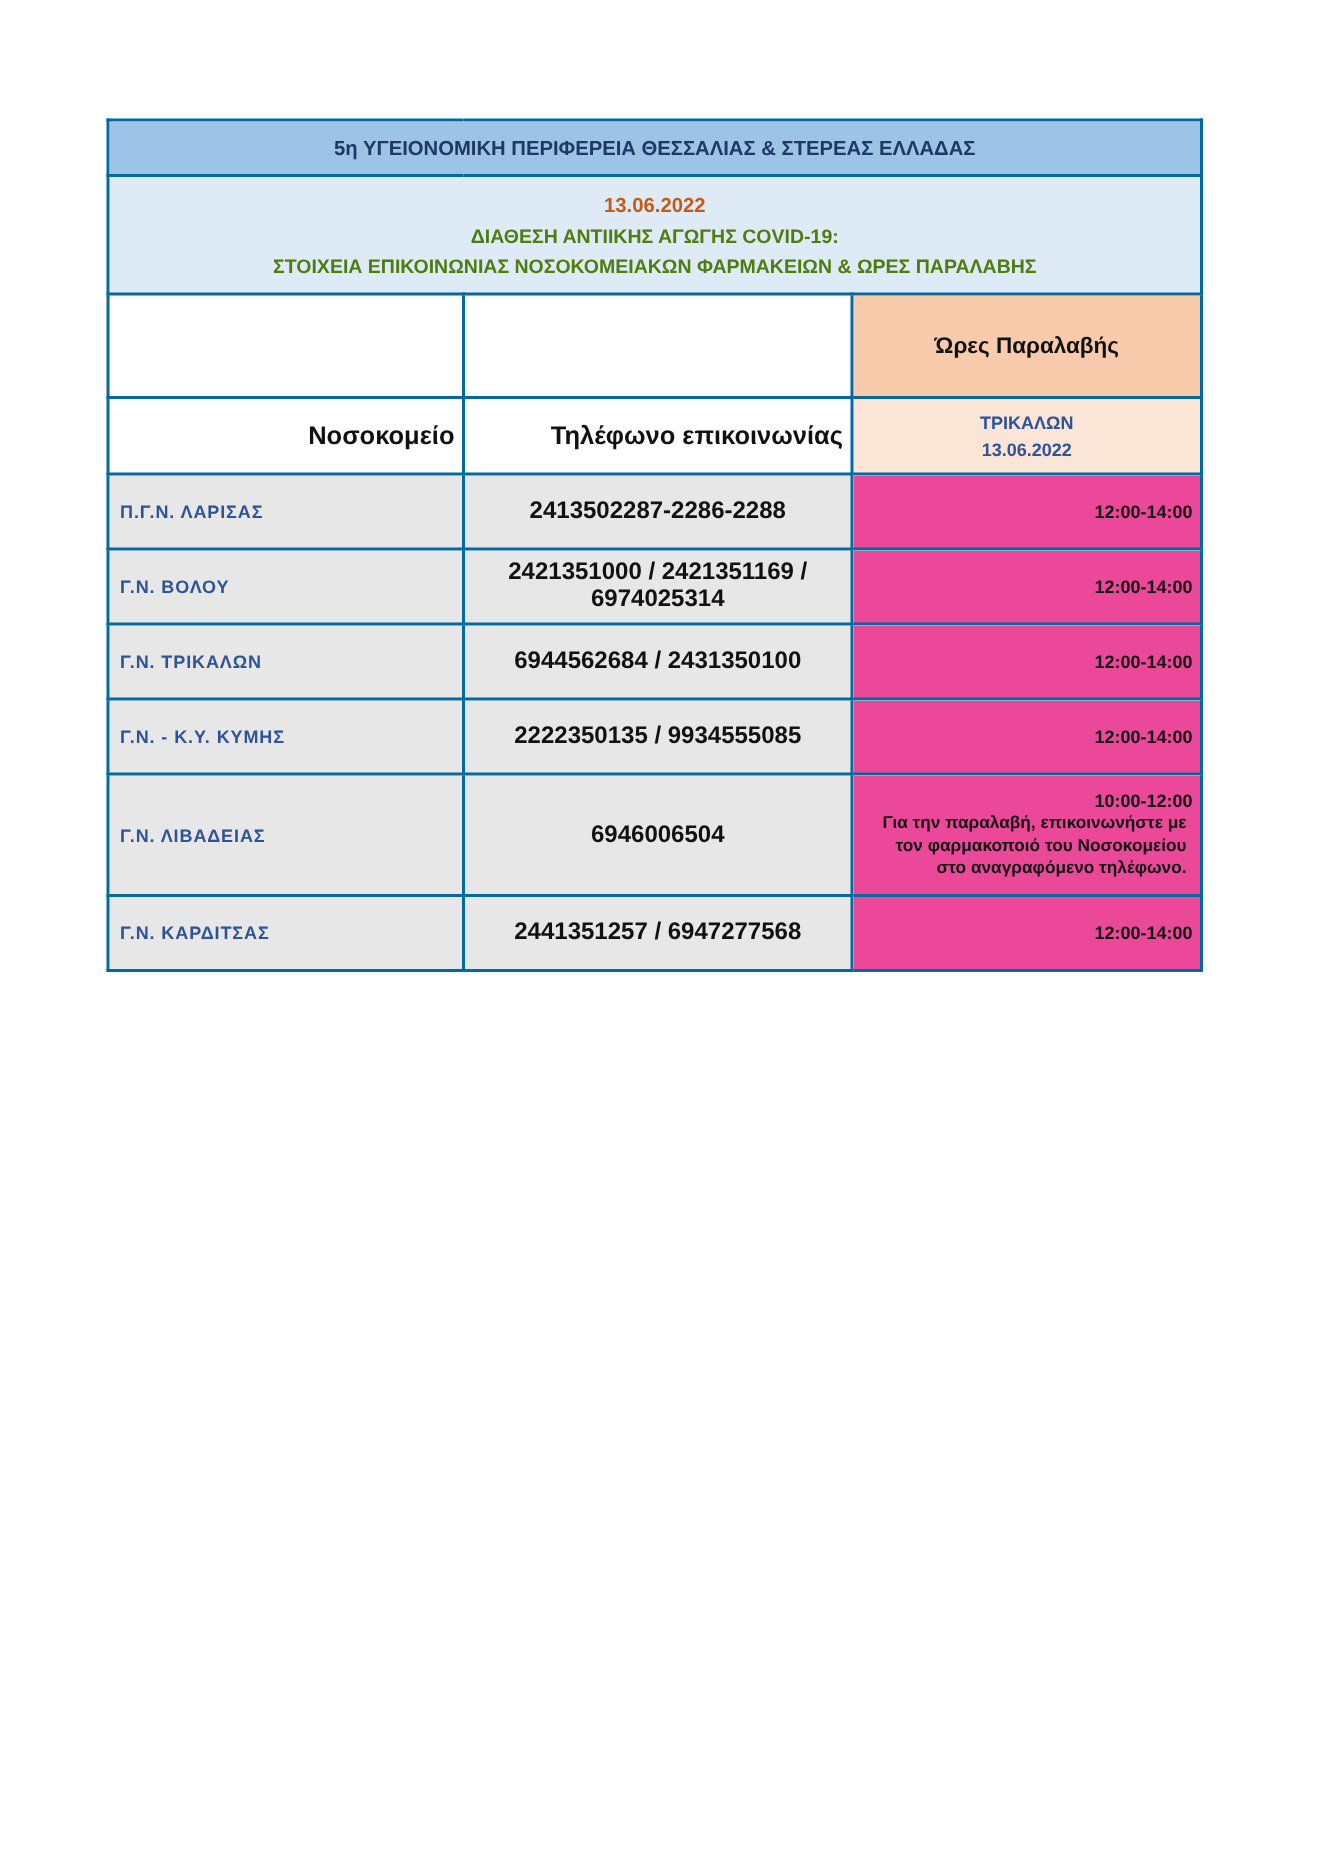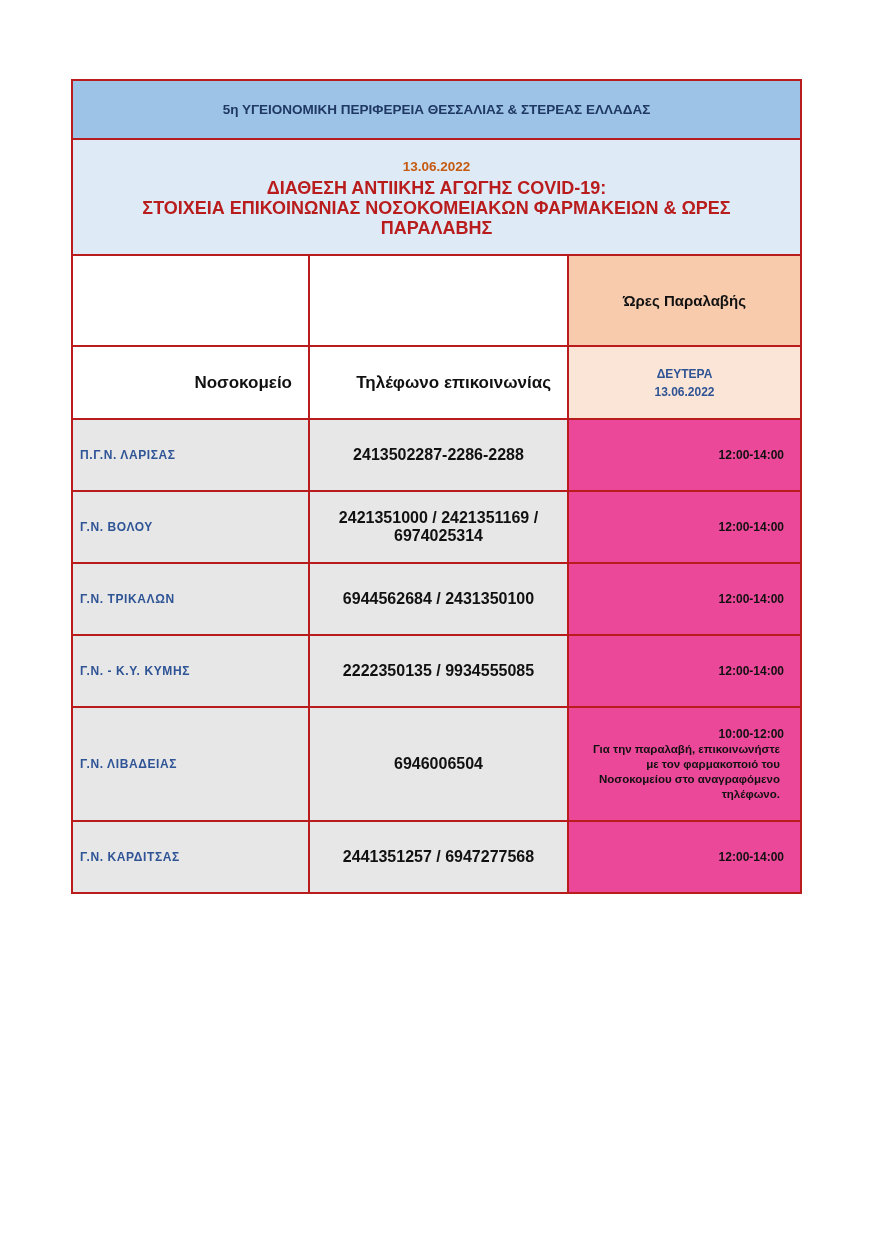--- a/index.html
+++ b/index.html
@@ -17,22 +17,22 @@
   .doc-table {
     position: absolute;
     left: 71px;
     top: 79px;
     width: 729px;
     border-collapse: collapse;
     table-layout: fixed;
     border: 2px solid #2f2f2f;
   }
   .doc-table td {
-    border: 2px solid #b91c1c;
-    padding: 16px;
+    border: 2px solid #0369a1;
+    padding: 5px;
     vertical-align: middle;
     overflow: hidden;
   }
   
   td.band {
     height: 25px;
     background: #9DC3E6;
     text-align: center;
     color: #1F3864;
     font-weight: bold;
@@ -44,23 +44,23 @@
     background: #DEEAF6;
     text-align: center;
   }
   .info-date {
     color: #C55A11;
     font-weight: bold;
     font-size: 13.5px;
     line-height: 22px;
   }
   .info-line {
-    color: #b91c1c;
-    font-weight: bold;
-    font-size: 18px;
+    color: #4d7c0f;
+    font-weight: bold;
+    font-size: 13px;
     line-height: 20px;
   }
   
   td.blank-cell {
     height: 57px;
     background: #ffffff;
   }
   td.pickup-header {
     height: 57px;
     background: #F8CBAD;
@@ -151,21 +151,21 @@
     <tr>
       <td class="blank-cell"></td>
       <td class="blank-cell"></td>
       <td class="pickup-header">Ώρες Παραλαβής</td>
     </tr>
 
     <tr>
       <td class="col-header">Νοσοκομείο</td>
       <td class="col-header">Τηλέφωνο επικοινωνίας</td>
       <td class="day-header">
-        <div>ΔΕΥΤΕΡΑ</div>
+        <div>ΤΡΙΚΑΛΩΝ</div>
         <div>13.06.2022</div>
       </td>
     </tr>
 
     <tr class="data-row">
       <td class="hospital">Π.Γ.Ν. ΛΑΡΙΣΑΣ</td>
       <td class="phone">2413502287-2286-2288</td>
       <td class="hours">12:00-14:00</td>
     </tr>
     <tr class="data-row">

